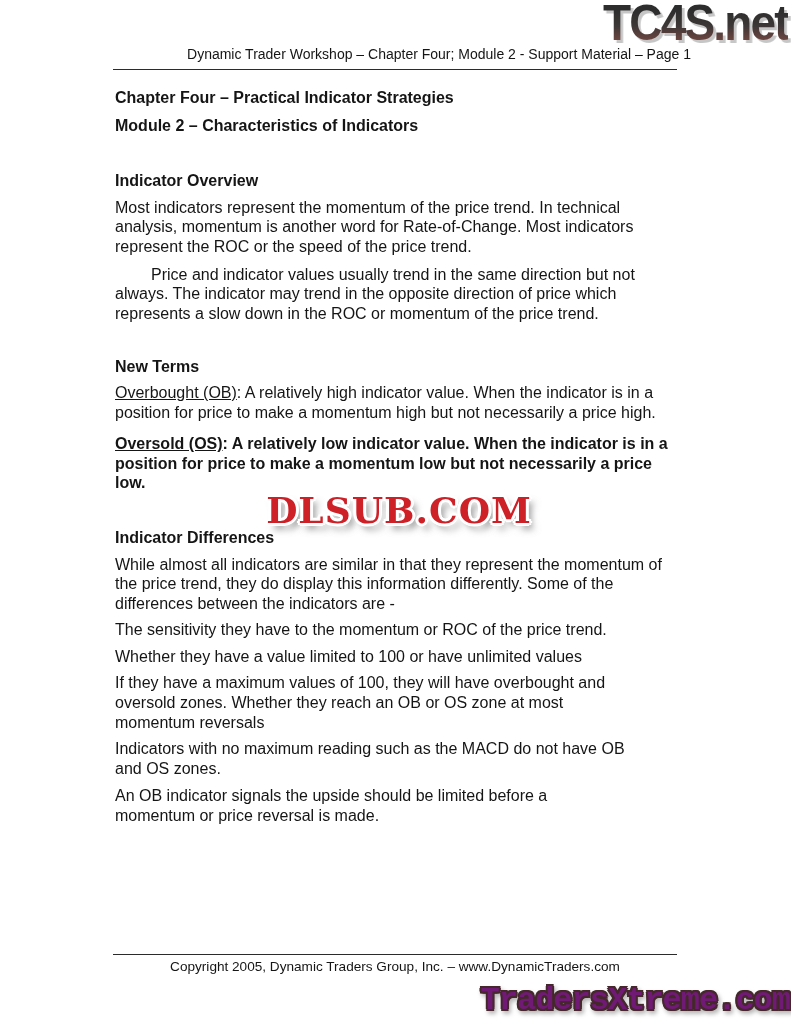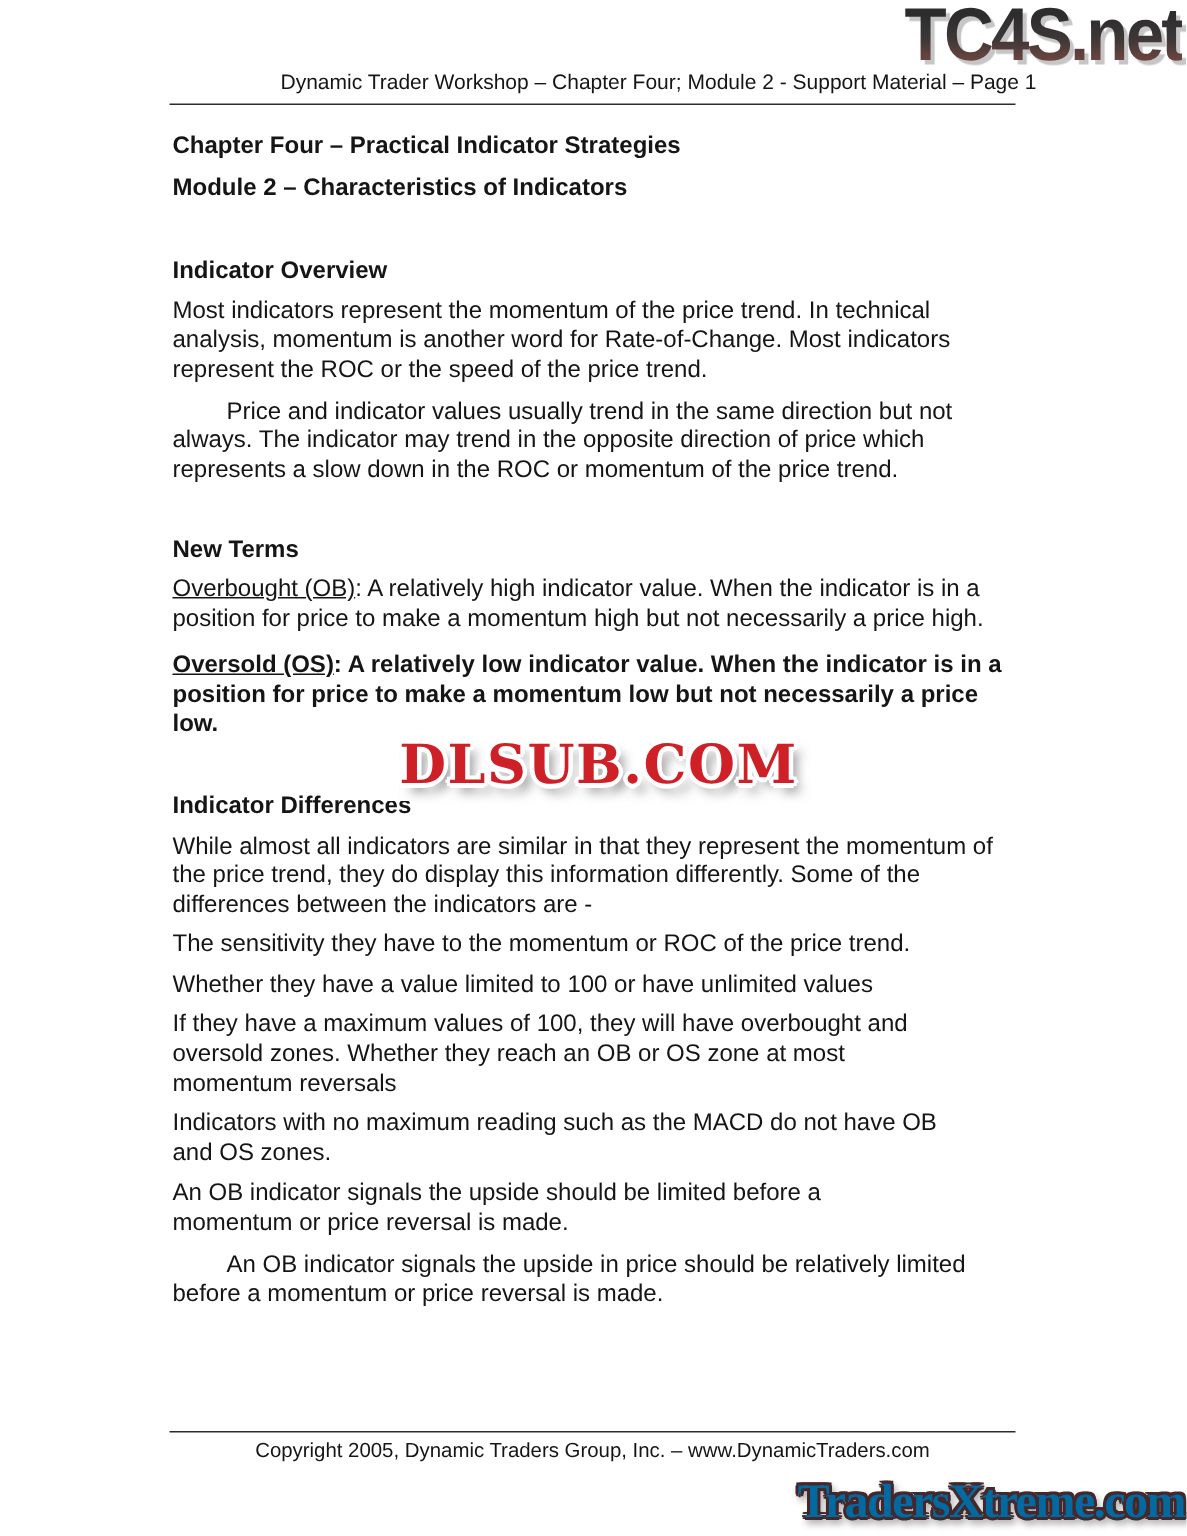--- a/index.html
+++ b/index.html
@@ -48,23 +48,23 @@
       -3px  0   0 #ffffff,  3px  0   0 #ffffff,
        0   -3px 0 #ffffff,  0    3px 0 #ffffff,
        5px  6px 7px rgba(110,110,110,0.75);
     z-index:6;
     background:#ffffff;
     border-radius:4px;
     text-align:center;
   }
   .tx-wm {
     position:absolute; top:982px; right:1px;
-    font-family:Liberation Serif, serif;
+    font-family:Liberation Mono, monospace;
     font-weight:bold; font-size:32px; letter-spacing:-1px;
-    color:#0369a1;
+    color:#701a75;
     text-shadow:
       -1.6px -1.6px 0 #44282b,  1.6px -1.6px 0 #44282b,
       -1.6px  1.6px 0 #44282b,  1.6px  1.6px 0 #44282b,
       -2px 0 0 #44282b, 2px 0 0 #44282b, 0 -2px 0 #44282b, 0 2px 0 #44282b;
     filter:drop-shadow(2px 3px 2px #b9b9b9);
     z-index:6;
   }
 
   
   .content {
@@ -128,21 +128,20 @@
 
   <h3 class="doc-heading mt-diff">Indicator Differences</h3>
   <p class="mt-intro">While almost all indicators are similar in that they represent the momentum of the price trend, they do display this information differently. Some of the differences between the indicators are -</p>
 
   <div class="li mt-item">The sensitivity they have to the momentum or ROC of the price trend.</div>
   <div class="li mt-item">Whether they have a value limited to 100 or have unlimited values</div>
   <div class="li mt-item">If they have a maximum values of 100, they will have overbought and oversold zones. Whether they reach an OB or OS zone at most momentum reversals</div>
   <div class="li mt-item">Indicators with no maximum reading such as the MACD do not have OB and OS zones.</div>
   <div class="li mt-item5">An OB indicator signals the upside should be limited before a momentum or price reversal is made.</div>
 
-  <p class="mt-close2 indent-first">An OB indicator signals the upside in price should be relatively limited before a momentum or price reversal is made.</p>
 </div>
 
 <div class="dlsub-wm">DLSUB.COM</div>
 
 <div class="footer-rule"></div>
 <div class="footer-copyright">Copyright 2005, Dynamic Traders Group, Inc. – www.DynamicTraders.com</div>
 
 <div class="tx-wm">TradersXtreme.com</div>
 
 </body></html>

